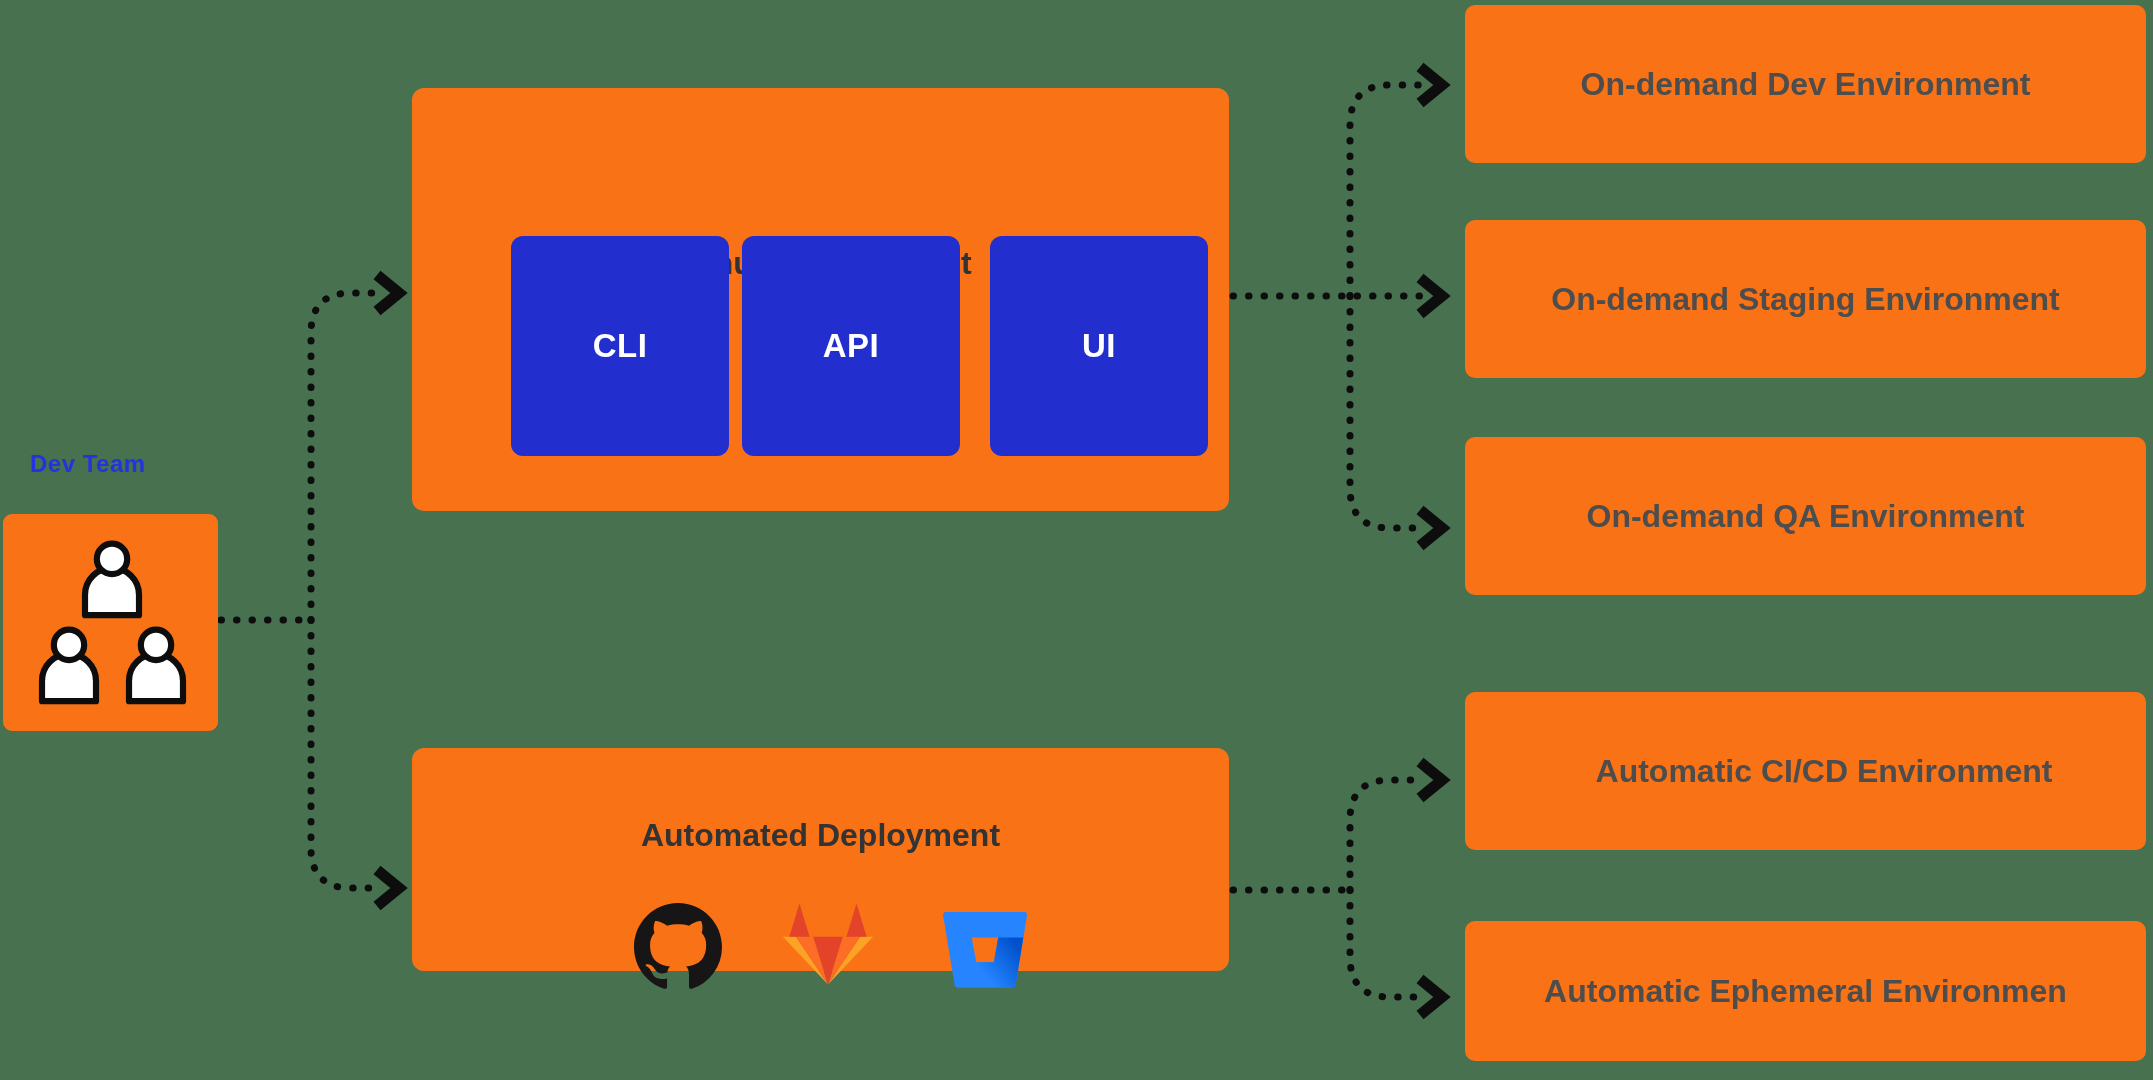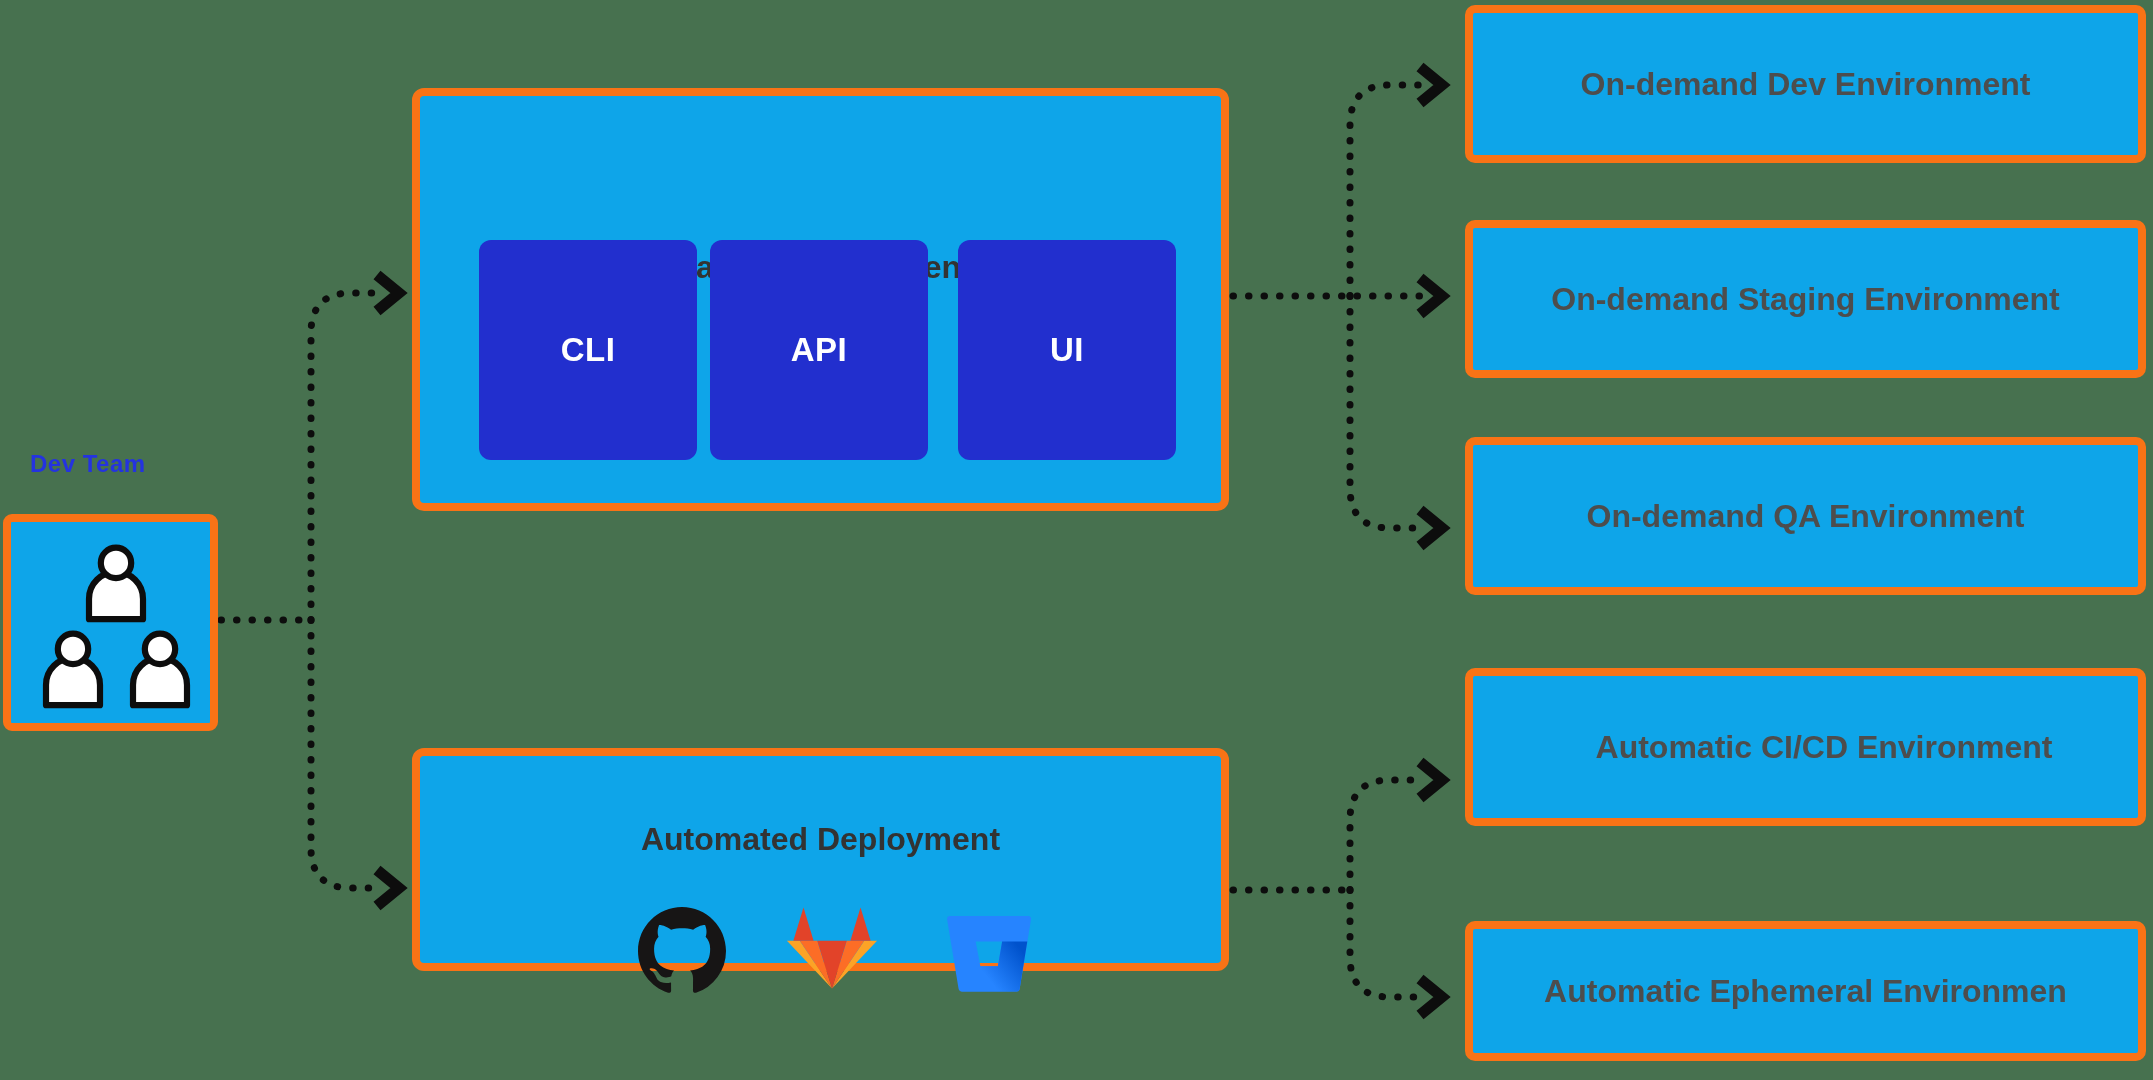--- a/index.html
+++ b/index.html
@@ -5,22 +5,22 @@
   html,body{margin:0;padding:0;background:#47714F;}
   .stage{
     position:relative;
     width:2153px;height:1080px;
     background:#47714F;
     font-family:"Liberation Sans", sans-serif;
     overflow:hidden;
   }
   .card{
     position:absolute;
-    background:#0ea5e9;
-    border:8px solid #f97316;
+    background:#f97316;
+    border:4px solid #f97316;
     border-radius:12px;
     box-sizing:border-box;
   }
   .dev-label{
     position:absolute;
     left:30px;top:450px;
     font-size:24px;font-weight:700;
     color:#2433E0;
     letter-spacing:0.5px;
   }
@@ -40,41 +40,42 @@
   .manual-card .card-title{top:153px;}
   .auto-card .card-title{top:65px;}
   .tile{
     position:absolute;
     top:144px;width:218px;height:220px;
     background:#222FCE;
     border-radius:12px;
     display:flex;align-items:center;justify-content:center;
     color:#ffffff;font-size:33px;font-weight:700;
     letter-spacing:0.5px;
+    margin-left:36px;
   }
   .tile.t0{left:59px;}
   .tile.t1{left:290px;}
   .tile.t2{left:538px;}
   .logo{position:absolute;top:151px;}
   .logo.github{left:218px;}
   .logo.gitlab{left:366px;top:147px;}
   .logo.bitbucket{left:527px;top:153px;}
   .env-box{
     left:1465px;width:681px;height:158px;
     border-radius:10px;
     display:flex;align-items:center;justify-content:center;
   }
   .env-box span{
     font-size:32px;font-weight:700;color:#4d4d4d;
     white-space:nowrap;
   }
   .env-0{top:5px;}
   .env-1{top:220px;}
   .env-2{top:437px;}
-  .env-3{top:668px;padding-left:37px;}
+  .env-3{top:692px;padding-left:37px;}
   .env-4{top:921px;height:140px;}
   .arrows{position:absolute;left:0;top:0;width:2153px;height:1080px;}
   .dotline{fill:none;stroke:#0d0d0d;stroke-width:7;stroke-linecap:round;stroke-dasharray:0.5 15;}
   .chev{fill:none;stroke:#0d0d0d;stroke-width:11;stroke-linejoin:miter;}
 </style>
 </head>
 <body>
 
 <div class="stage">
 

